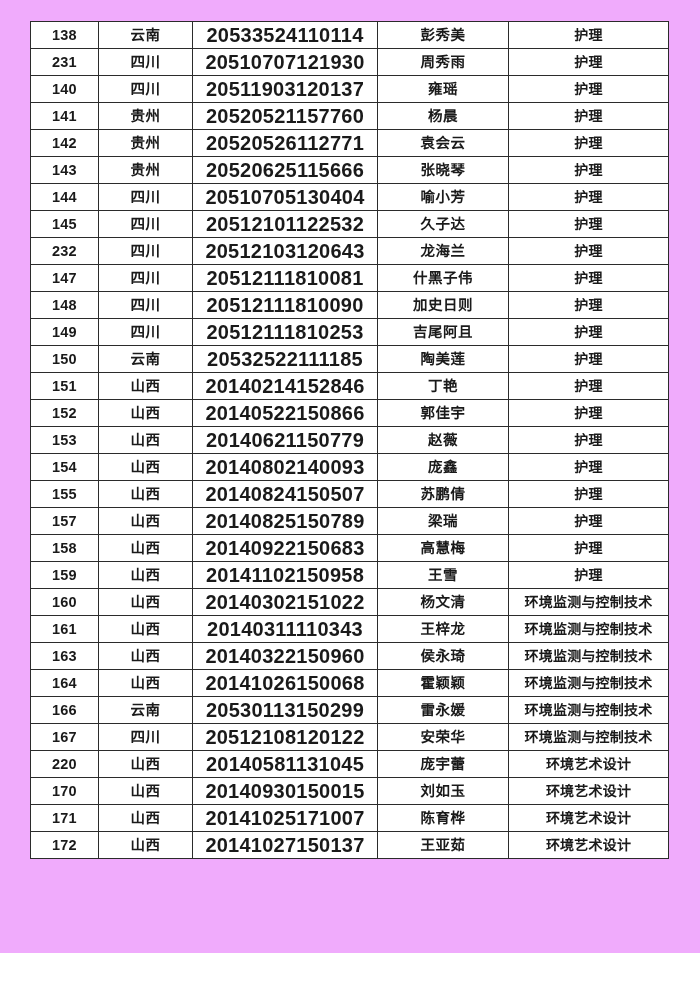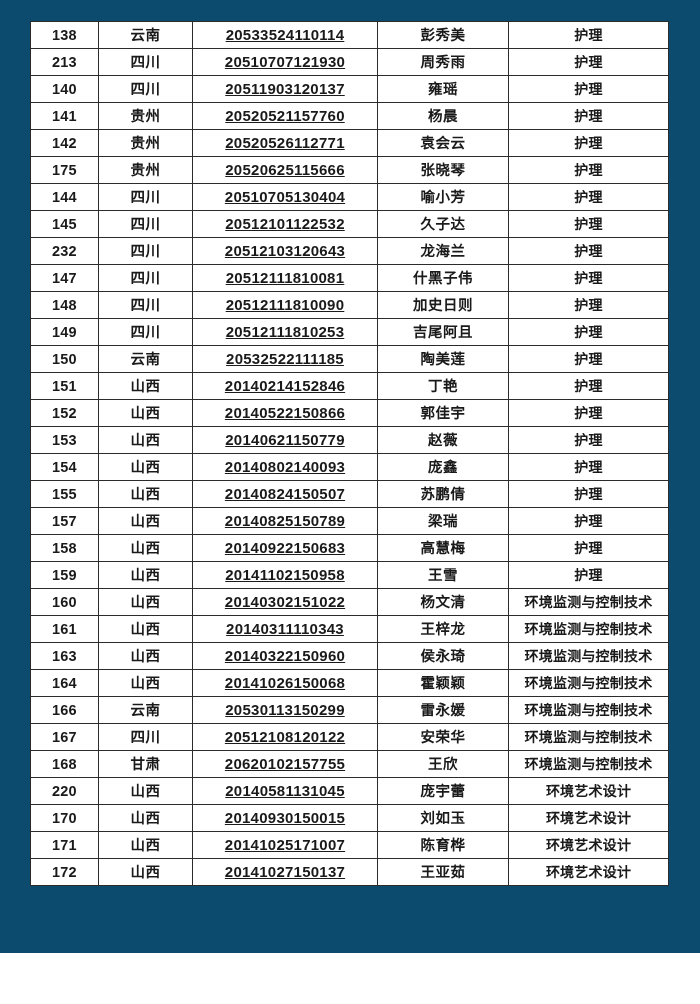--- a/index.html
+++ b/index.html
@@ -13,21 +13,21 @@
     height: 1004px;
     overflow: hidden;
     font-family: "Liberation Sans", "DejaVu Sans", sans-serif;
     color: #1a1a1a;
     -webkit-font-smoothing: antialiased;
   }
   .page {
     position: relative;
     width: 700px;
     height: 953px;
-    background: #0c4a6e;
+    background: #f0abfc;
     box-sizing: border-box;
   }
   .table-wrap {
     position: absolute;
     left: 30px;
     top: 21px;
     width: 638px;
   }
   table.roster {
     border-collapse: collapse;
@@ -56,24 +56,23 @@
     font-size: 14.5px;
     font-weight: 500;
     letter-spacing: 0.2px;
   }
   td.prov {
     font-size: 14.5px;
     font-weight: 700;
     letter-spacing: 0.5px;
   }
   td.idnum {
-    font-size: 15px;
+    font-size: 20px;
     font-weight: 500;
     letter-spacing: 0.25px;
-    text-decoration: underline;
   }
   td.name {
     font-size: 14.5px;
     font-weight: 700;
     letter-spacing: 0.5px;
   }
   td.major {
     font-size: 14px;
     font-weight: 700;
     letter-spacing: 0.2px;
@@ -94,21 +93,21 @@
       </colgroup>
       <tbody>
           <tr>
             <td class="seq">138</td>
             <td class="prov">云南</td>
             <td class="idnum">20533524110114</td>
             <td class="name">彭秀美</td>
             <td class="major">护理</td>
           </tr>
           <tr>
-            <td class="seq">213</td>
+            <td class="seq">231</td>
             <td class="prov">四川</td>
             <td class="idnum">20510707121930</td>
             <td class="name">周秀雨</td>
             <td class="major">护理</td>
           </tr>
           <tr>
             <td class="seq">140</td>
             <td class="prov">四川</td>
             <td class="idnum">20511903120137</td>
             <td class="name">雍瑶</td>
@@ -122,21 +121,21 @@
             <td class="major">护理</td>
           </tr>
           <tr>
             <td class="seq">142</td>
             <td class="prov">贵州</td>
             <td class="idnum">20520526112771</td>
             <td class="name">袁会云</td>
             <td class="major">护理</td>
           </tr>
           <tr>
-            <td class="seq">175</td>
+            <td class="seq">143</td>
             <td class="prov">贵州</td>
             <td class="idnum">20520625115666</td>
             <td class="name">张晓琴</td>
             <td class="major">护理</td>
           </tr>
           <tr>
             <td class="seq">144</td>
             <td class="prov">四川</td>
             <td class="idnum">20510705130404</td>
             <td class="name">喻小芳</td>
@@ -273,27 +272,20 @@
             <td class="prov">云南</td>
             <td class="idnum">20530113150299</td>
             <td class="name">雷永媛</td>
             <td class="major">环境监测与控制技术</td>
           </tr>
           <tr>
             <td class="seq">167</td>
             <td class="prov">四川</td>
             <td class="idnum">20512108120122</td>
             <td class="name">安荣华</td>
-            <td class="major">环境监测与控制技术</td>
-          </tr>
-          <tr>
-            <td class="seq">168</td>
-            <td class="prov">甘肃</td>
-            <td class="idnum">20620102157755</td>
-            <td class="name">王欣</td>
             <td class="major">环境监测与控制技术</td>
           </tr>
           <tr>
             <td class="seq">220</td>
             <td class="prov">山西</td>
             <td class="idnum">20140581131045</td>
             <td class="name">庞宇蕾</td>
             <td class="major">环境艺术设计</td>
           </tr>
           <tr>

